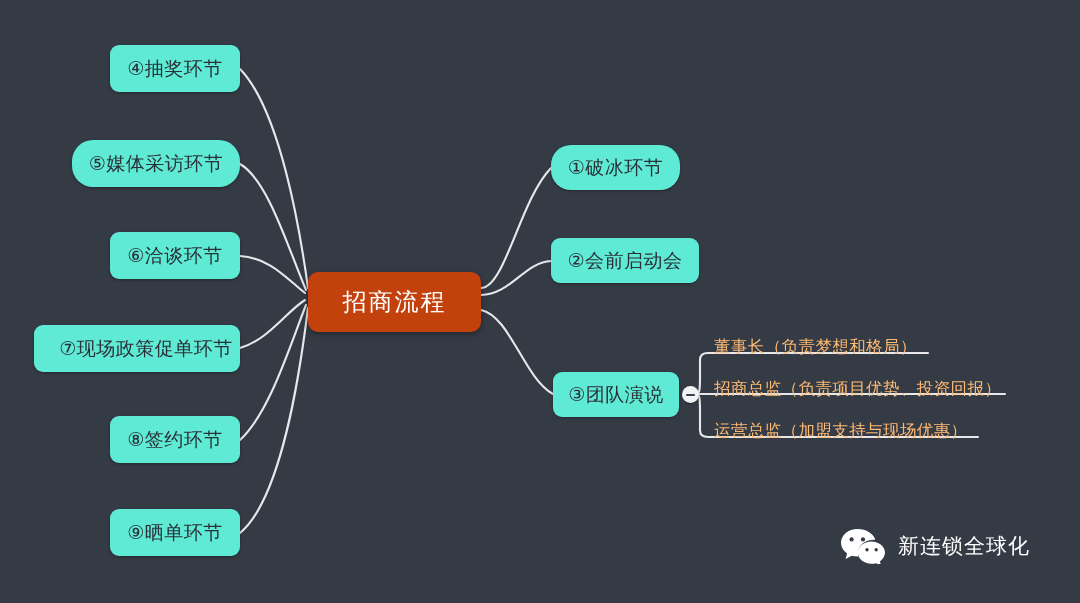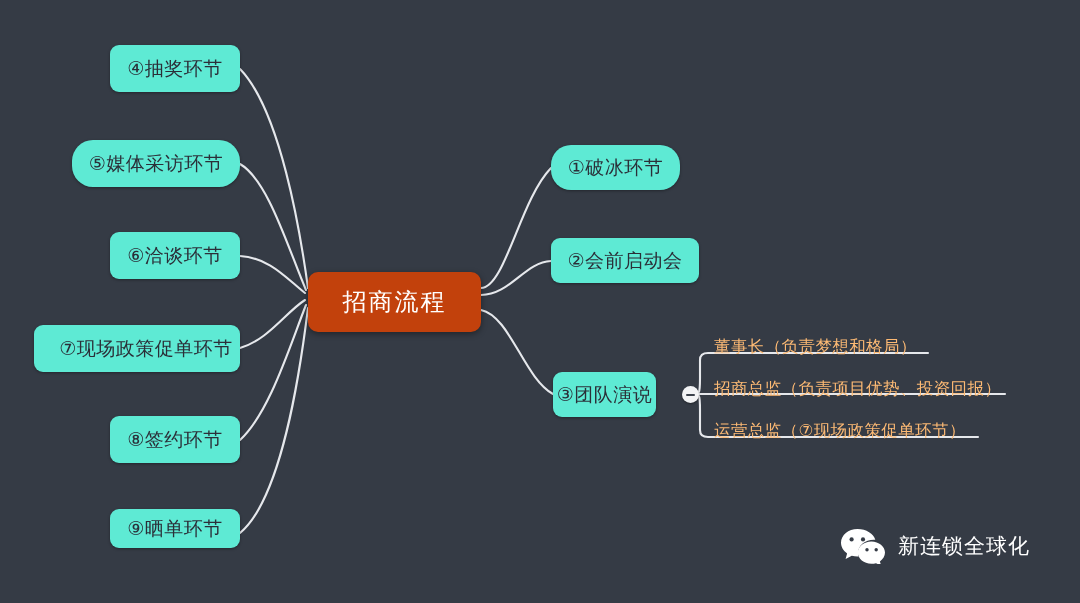--- a/index.html
+++ b/index.html
@@ -113,21 +113,21 @@
   <div class="node root" style="left:308px; top:272px; width:173px; height:60px;">
     <span>招商流程</span>
   </div>
 
   <div class="node" style="left:551px; top:145px; width:129px; height:45px;border-radius:20px;">
     <span>①破冰环节</span>
   </div>
   <div class="node" style="left:551px; top:238px; width:148px; height:45px;">
     <span>②会前启动会</span>
   </div>
-  <div class="node" style="left:553px; top:372px; width:103px; height:45px;">
+  <div class="node" style="left:553px; top:372px; width:126px; height:45px;">
     <span>③团队演说</span>
   </div>
 
   <div class="toggle" style="left:682px; top:386px;">
     <span class="bar"></span>
   </div>
 
   <div class="node" style="left:110px; top:45px; width:130px; height:47px;">
     <span>④抽奖环节</span>
   </div>
@@ -136,32 +136,32 @@
   </div>
   <div class="node" style="left:110px; top:232px; width:130px; height:47px;">
     <span>⑥洽谈环节</span>
   </div>
   <div class="node" style="left:34px; top:325px; width:206px; height:47px;padding-left:18px;">
     <span>⑦现场政策促单环节</span>
   </div>
   <div class="node" style="left:110px; top:416px; width:130px; height:47px;align-items:center;">
     <span>⑧签约环节</span>
   </div>
-  <div class="node" style="left:110px; top:509px; width:130px; height:39px;">
+  <div class="node" style="left:110px; top:509px; width:130px; height:47px;">
     <span>⑨晒单环节</span>
   </div>
 
   <div class="subnode" style="left:700px; top:332px; width:228px; height:30px;">
     <span>董事长（负责梦想和格局）</span>
   </div>
   <div class="subnode" style="left:700px; top:374px; width:305px; height:30px;font-family:Liberation Mono, monospace;">
     <span>招商总监（负责项目优势、投资回报）</span>
   </div>
   <div class="subnode" style="left:700px; top:416px; width:278px; height:30px;">
-    <span>运营总监（⑦现场政策促单环节）</span>
+    <span>运营总监（加盟支持与现场优惠）</span>
   </div>
 
   <div id="watermark" style="left:840px; top:528px;">
     <svg class="wechat-icon" viewBox="0 0 46 36" xmlns="http://www.w3.org/2000/svg">
       <path fill="#ffffff" d="M17.5 1C8.4 1 1 7.2 1 14.8c0 4.3 2.4 8.1 6.1 10.6L5.6 31l6.2-3.2c1.8.5 3.7.8 5.7.8h1.1c-.4-1.2-.6-2.4-.6-3.7 0-7.3 7.1-13.2 15.8-13.2.5 0 1 0 1.5.1C33.6 5.8 26.4 1 17.5 1z"></path>
       <circle fill="#353b45" cx="11.6" cy="11.4" r="2.1"></circle>
       <circle fill="#353b45" cx="23" cy="11.4" r="2.1"></circle>
       <path fill="#ffffff" d="M45 24.6c0-6.2-6.1-11.2-13.6-11.2S17.8 18.4 17.8 24.6 23.9 35.8 31.4 35.8c1.6 0 3.2-.2 4.6-.6l5.2 2.7-1.3-4.5c3.1-2.1 5.1-5.3 5.1-8.8z"></path>
       <circle fill="#353b45" cx="27" cy="21.8" r="1.7"></circle>
       <circle fill="#353b45" cx="36.2" cy="21.8" r="1.7"></circle>

